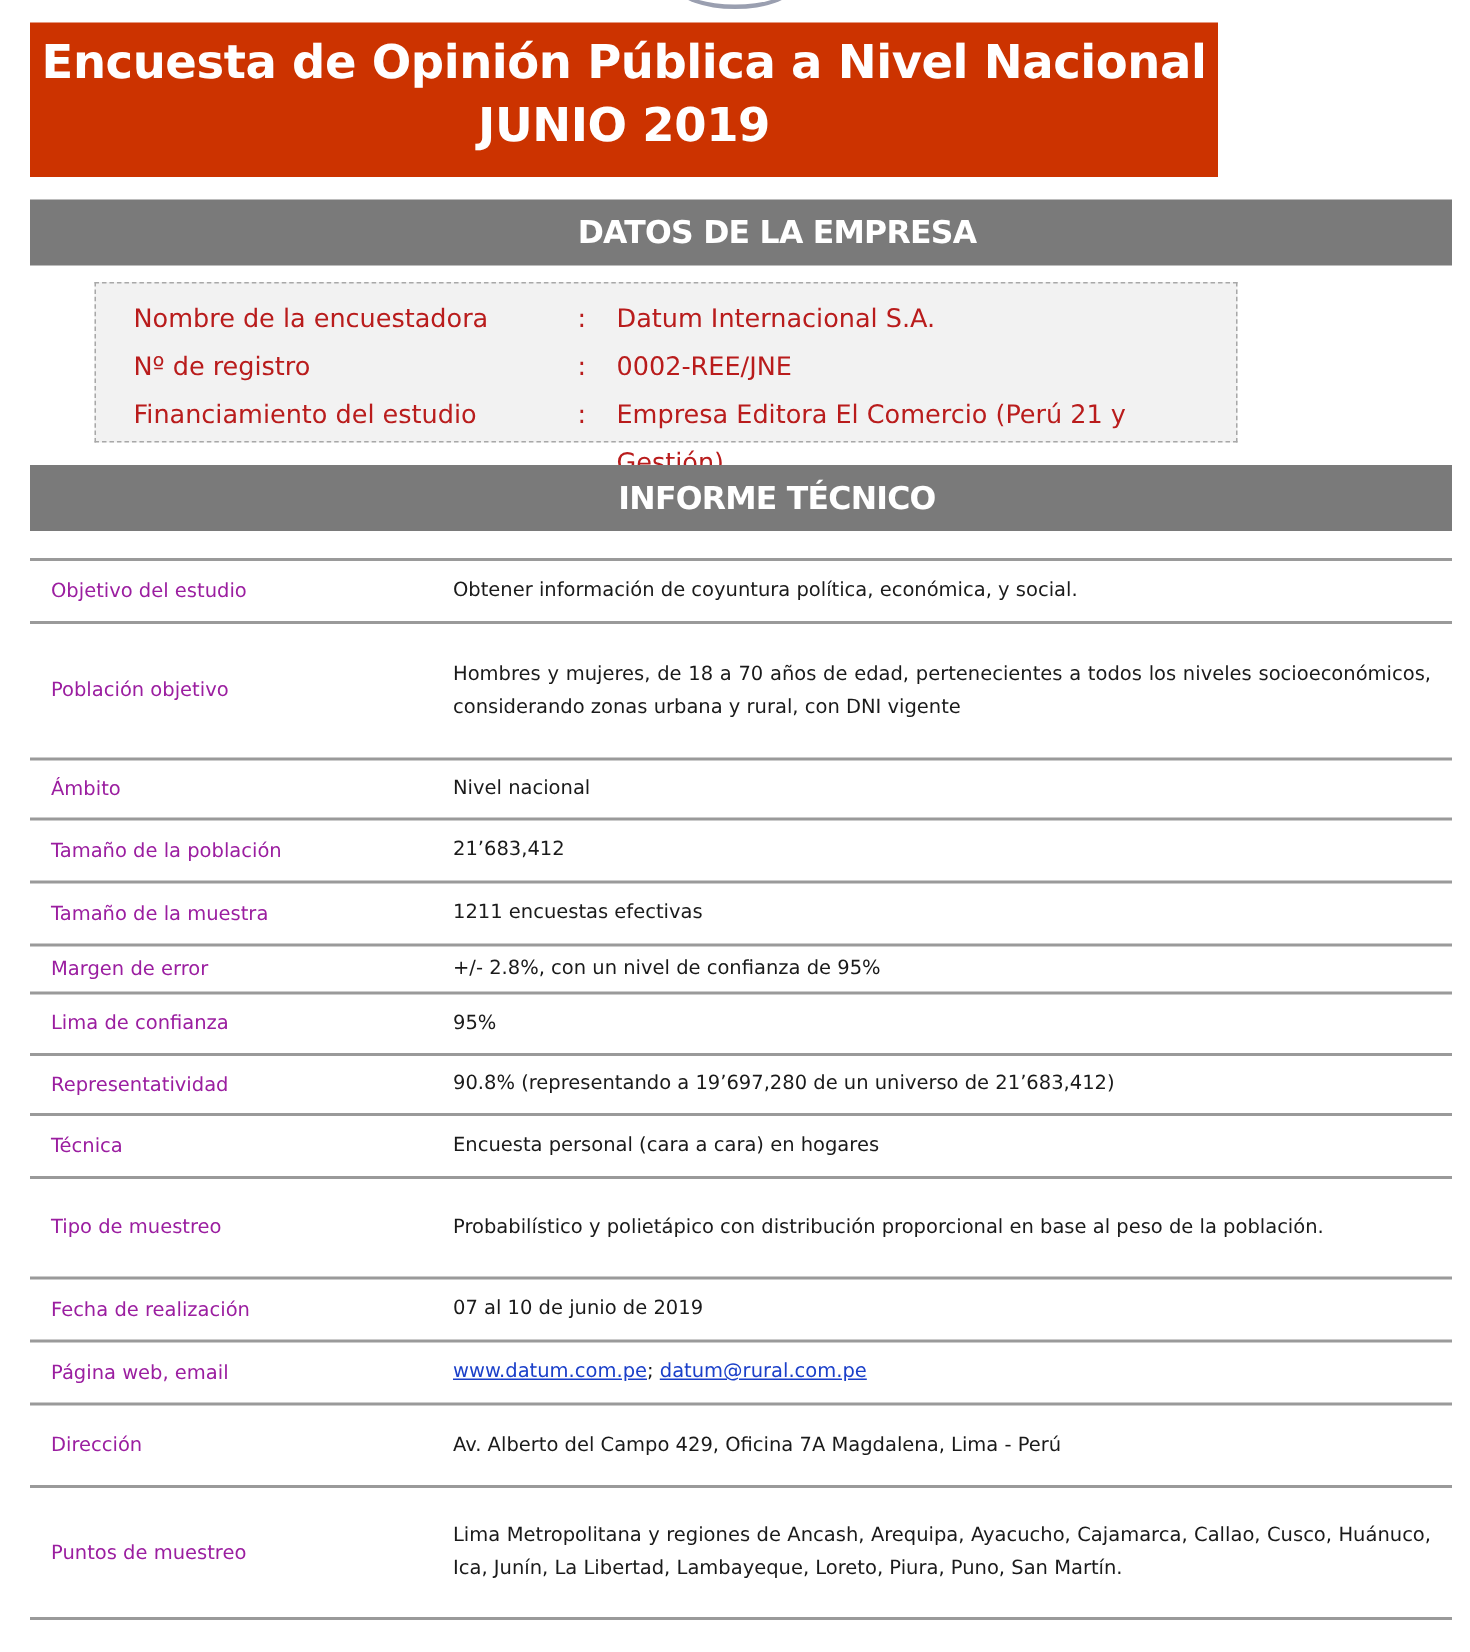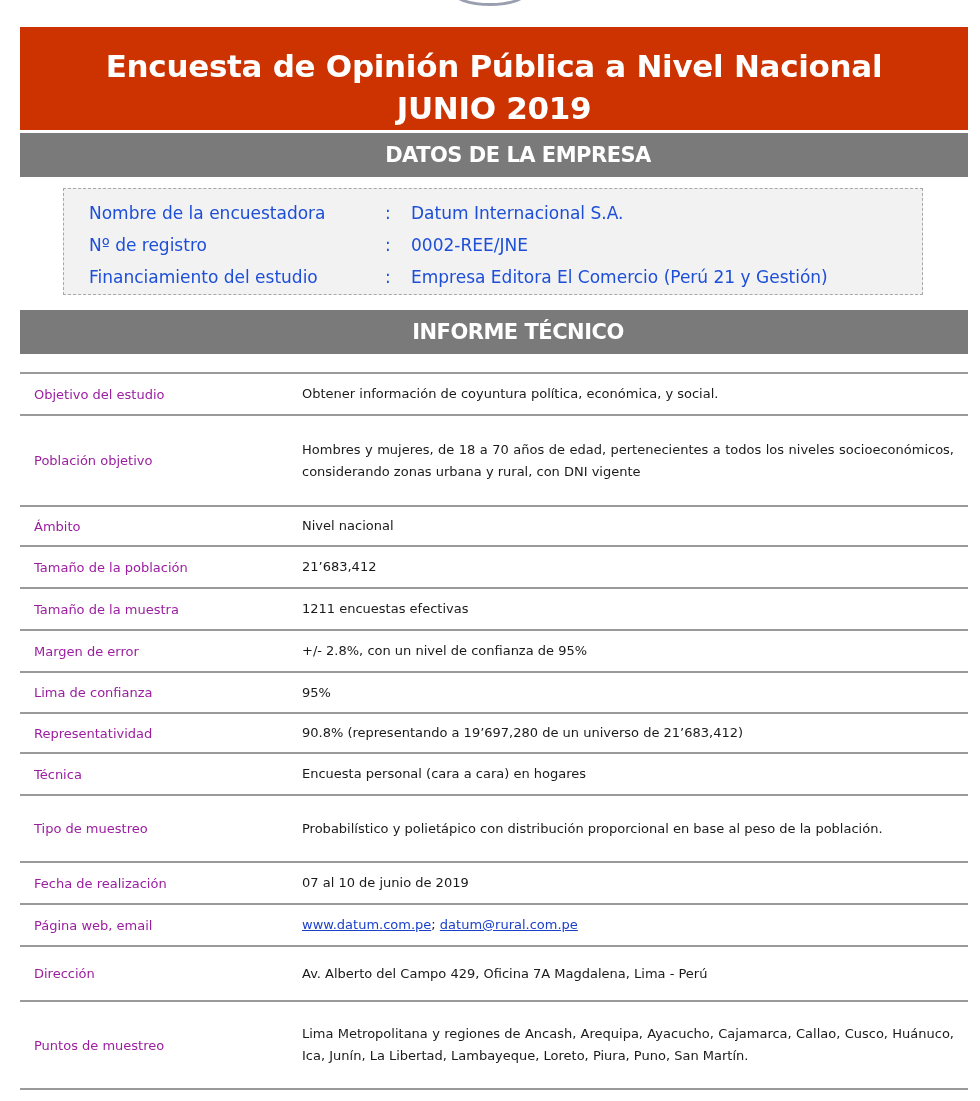--- a/index.html
+++ b/index.html
@@ -5,43 +5,42 @@
   * { box-sizing: border-box; margin: 0; padding: 0; }
   html, body { width: 980px; height: 1101px; background: #ffffff; overflow: hidden; }
   body { position: relative; font-family: "DejaVu Sans", sans-serif; color: #1a1a1a; }
 
   .logo-stub {
     position: absolute; left: 452px; top: -22px; width: 76px; height: 28px;
     border: 3px solid #9a9fb0; border-radius: 50%; border-top-color: transparent;
   }
 
   .title-banner {
-    position: absolute; left: 20px; top: 15px; width: 948px; height: 103px;
+    position: absolute; left: 20px; top: 15px; width: 792px; height: 103px;
     background: #cc3300; color: #ffffff; text-align: center;
     font-family: "DejaVu Sans", sans-serif; font-weight: bold;
-    font-size: 31px; line-height: 42px; padding-top: 18px;
+    font-size: 31px; line-height: 42px; padding-top: 6px;
     letter-spacing: -0.3px;
-    margin-top: 12px;
   }
   .title-banner span { display: block; }
 
   .section-header {
     position: absolute; left: 20px; width: 948px; height: 44px;
     background: #7a7a7a; color: #ffffff; text-align: center;
     font-family: "DejaVu Sans", sans-serif; font-weight: bold;
     font-size: 21px; line-height: 44px; letter-spacing: -0.5px; padding-left: 48px;
   }
   #hdr-empresa { top: 133px; }
   #hdr-informe { top: 310px; }
 
   .company-box {
-    position: absolute; left: 63px; top: 188px; width: 860px; height: 107px;
+    position: absolute; left: 63px; top: 188px; width: 762px; height: 107px;
     background: #f2f2f2; border: 1px dashed #a8a8a8;
     padding: 8px 0 0 25px;
-    font-size: 17px; color: #1d4ed8;
+    font-size: 17px; color: #b91c1c;
   }
   .company-row { display: flex; height: 32px; line-height: 32px; }
   .company-row .c-label { width: 296px; }
   .company-row .c-colon { width: 26px; }
   .company-row .c-value { flex: 1; }
 
   .tech-table {
     position: absolute; left: 20px; top: 372px; width: 948px;
     border-collapse: collapse;
   }
@@ -103,21 +102,21 @@
       <td class="t-value">Nivel nacional</td>
     </tr>
     <tr style="height:42px">
       <td class="t-label">Tamaño de la población</td>
       <td class="t-value">21’683,412</td>
     </tr>
     <tr style="height:42px">
       <td class="t-label">Tamaño de la muestra</td>
       <td class="t-value">1211 encuestas efectivas</td>
     </tr>
-    <tr style="height:42px">
+    <tr style="height:32px">
       <td class="t-label">Margen de error</td>
       <td class="t-value">+/- 2.8%, con un nivel de confianza de 95%</td>
     </tr>
     <tr style="height:41px">
       <td class="t-label">Lima de confianza</td>
       <td class="t-value">95%</td>
     </tr>
     <tr style="height:40px">
       <td class="t-label">Representatividad</td>
       <td class="t-value">90.8% (representando a 19’697,280 de un universo de 21’683,412)</td>

